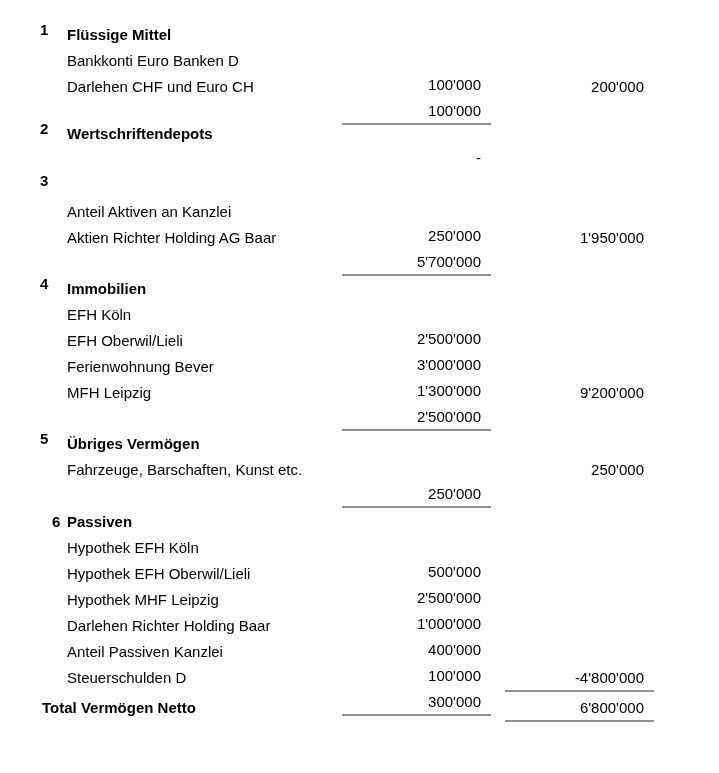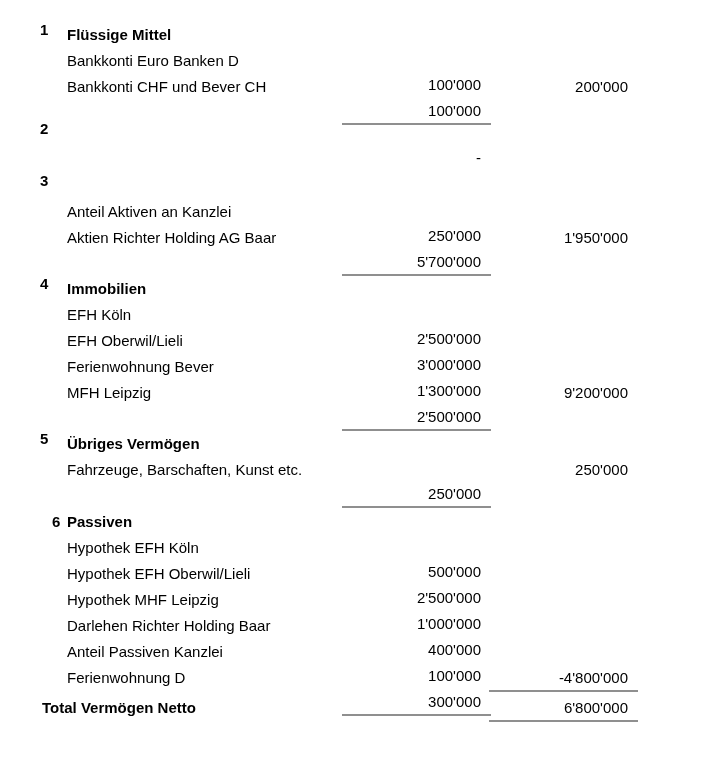--- a/index.html
+++ b/index.html
@@ -42,21 +42,21 @@
     left: 342px;
     width: 139px;
     padding-right: 10px;
     text-align: right;
     line-height: 25px;
     height: 25px;
     margin-top: 24px;
   }
   .amt2 {
     position: absolute;
-    left: 489px;
+    left: 505px;
     width: 139px;
     padding-right: 10px;
     text-align: right;
     line-height: 25px;
     height: 25px;
   }
   .rule { border-bottom: 2px solid #8f8f8f; }
   .total-row { margin-top: 4px; }
   .total-row .label { left: 42px; font-weight: bold; }
   .total-row .amt2 { font-weight: normal; }
@@ -69,28 +69,29 @@
       <div class="section">
         <div class="row">
           <span class="num raised">1</span>
           <span class="label bold">Flüssige Mittel</span>
         </div>
         <div class="row">
           <span class="label">Bankkonti Euro Banken D</span>
           <span class="amt1">100'000</span>
         </div>
         <div class="row">
-          <span class="label">Bankkonti CHF und Bever CH</span>
+          <span class="label">Darlehen CHF und Euro CH</span>
           <span class="amt1 rule">100'000</span>
           <span class="amt2">200'000</span>
         </div>
       </div>
       <div class="section gap-sm">
         <div class="row">
           <span class="num raised">2</span>
+          <span class="label bold">Wertschriftendepots</span>
           <span class="amt1">-</span>
         </div>
       </div>
       <div class="section gap-lg">
         <div class="row">
           <span class="num raised">3</span>
         </div>
         <div class="row">
           <span class="label">Anteil Aktiven an Kanzlei</span>
           <span class="amt1">250'000</span>
@@ -154,21 +155,21 @@
         </div>
         <div class="row">
           <span class="label">Darlehen Richter Holding Baar</span>
           <span class="amt1">400'000</span>
         </div>
         <div class="row">
           <span class="label">Anteil Passiven Kanzlei</span>
           <span class="amt1">100'000</span>
         </div>
         <div class="row">
-          <span class="label">Ferienwohnung D</span>
+          <span class="label">Steuerschulden D</span>
           <span class="amt1 rule">300'000</span>
           <span class="amt2 rule">-4'800'000</span>
         </div>
       </div>
     </div>
   <div class="row total-row">
     <span class="label">Total Vermögen Netto</span>
     <span class="amt2 rule">6'800'000</span>
   </div>
 </div>

